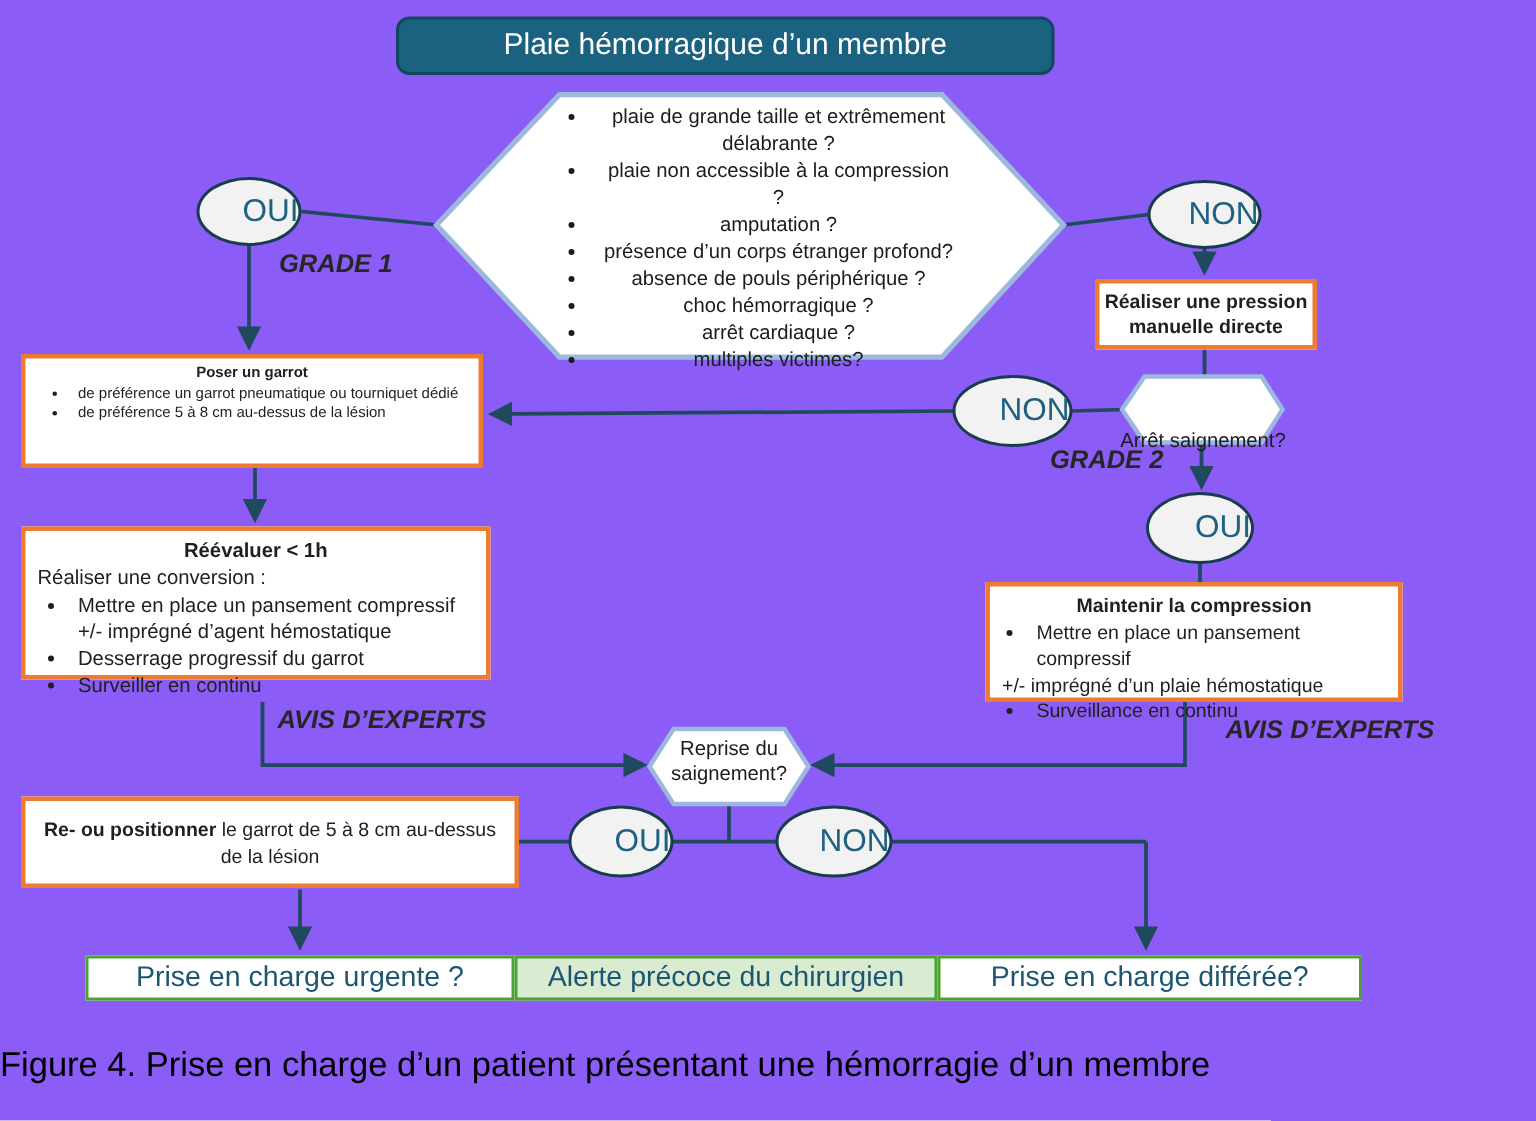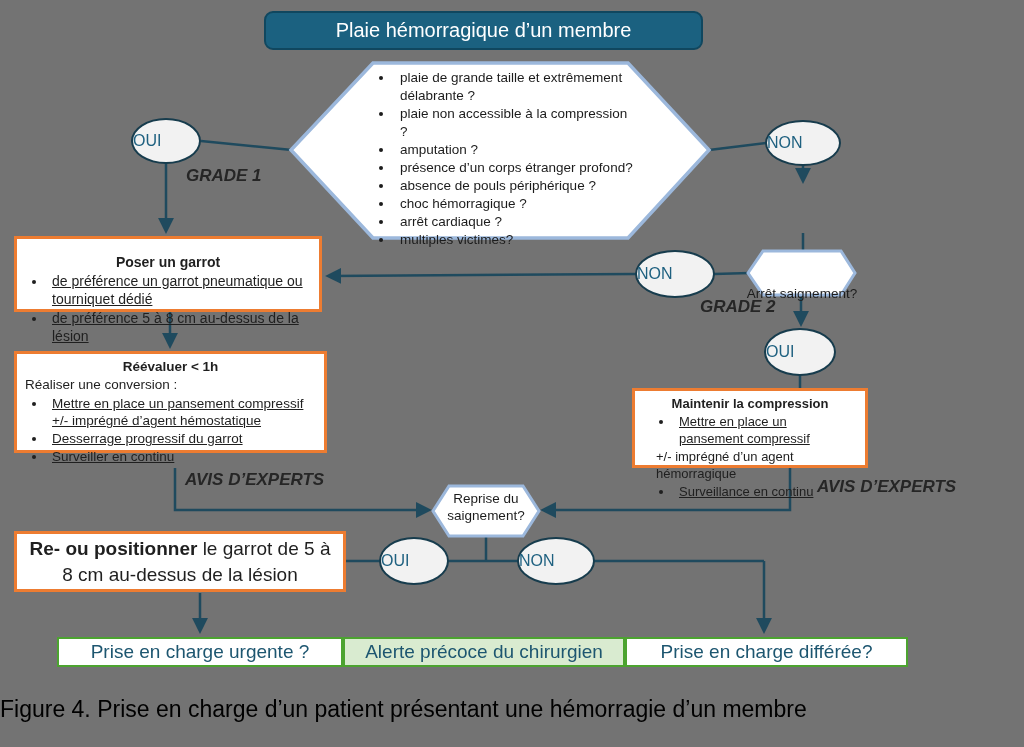--- a/index.html
+++ b/index.html
@@ -1,42 +1,42 @@
 <!DOCTYPE html>
 <html style="--node-bg: #1B6180; --line: #1F4A5E; --orange: #ED7C31; --hex-blue: #9CB8DC; --green: #4CA330; --light-green: #D9EBD0; --ellipse-fill: #F2F2F2; --ellipse-text: #1F6180; --outcome-text: #1D5670;"><head>
 <meta charset="utf-8">
 <style>
   html,body{margin:0;padding:0;background:#fff;}
   body{font-family:"Liberation Sans",sans-serif;}
-  .canvas{position:relative;width:1024px;height:747px;background:#737373;overflow:hidden;}
+  .canvas{position:relative;width:1024px;height:747px;background:#8b5cf6;overflow:hidden;}
   .connectors{position:absolute;left:0;top:0;z-index:1;}
   .connectors line,.connectors polyline{stroke:var(--line);stroke-width:2.5;fill:none;}
   .hex{fill:#ffffff;stroke:var(--hex-blue);stroke-width:3.5;}
   .arrowhead{fill:var(--line);}
   .start-box{position:absolute;left:264px;top:11px;width:439px;height:39px;z-index:2;
     background:var(--node-bg);border:2px solid #10475F;border-radius:9px;
     display:flex;align-items:center;justify-content:center;color:#fff;font-size:20px;font-weight:500;box-sizing:border-box;}
   .criteria-list{position:absolute;left:370px;top:69px;width:268px;z-index:2;font-size:13.5px;line-height:18px;color:#1c1c1c;}
   .criteria-list ul{margin:0;padding-left:24px;}
-  .criteria-list li{padding-left:6px;}
+  .criteria-list li{padding-left:6px;text-align:center;}
   .ellipse{position:absolute;background:var(--ellipse-fill);border:2.5px solid #173C4D;border-radius:50%;
-    display:flex;align-items:center;justify-content:flex-start;color:var(--ellipse-text);font-size:16px;z-index:2;box-sizing:border-box;}
+    display:flex;align-items:center;justify-content:flex-end;color:var(--ellipse-text);font-size:21px;z-index:2;box-sizing:border-box;}
   .lbl{position:absolute;font-style:italic;font-size:17px;font-weight:600;color:#262626;z-index:2;white-space:nowrap;}
   .box-orange{position:absolute;background:#fff;border:3px solid var(--orange);color:#1f1f1f;z-index:2;box-sizing:border-box;}
   .box-title{font-weight:bold;text-align:center;}
-  .blist{margin:1px 0 0;padding-left:22px;text-decoration:underline;}
+  .blist{margin:1px 0 0;padding-left:22px;}
   .blist li{padding-left:5px;}
   .pression{left:730px;top:186px;width:148px;height:47px;display:flex;align-items:center;justify-content:center;
     text-align:center;font-weight:bold;font-size:13px;line-height:1.3;padding:2px;}
-  .poser{left:14px;top:236px;width:308px;height:76px;font-size:14px;line-height:1.3;padding:14px 8px;}
+  .poser{left:14px;top:236px;width:308px;height:76px;font-size:10px;line-height:1.3;padding:3px 8px;}
   .reevaluer{left:14px;top:351px;width:313px;height:102px;font-size:13.5px;line-height:1.32;padding:4px 8px;}
-  .maintenir{left:632px;top:388px;width:236px;height:80px;font-size:13px;line-height:1.35;padding:4px 21px;}
+  .maintenir{left:657px;top:388px;width:278px;height:80px;font-size:13px;line-height:1.35;padding:4px 8px;}
   .maintenir .blist{padding-left:18px;}
   .repositionner{left:14px;top:531px;width:332px;height:61px;display:flex;align-items:center;justify-content:center;
-    text-align:center;font-size:19px;line-height:1.35;padding:3px 8px;}
+    text-align:center;font-size:13px;line-height:1.35;padding:3px 8px;}
   .hexlabel{position:absolute;text-align:center;font-size:13.5px;line-height:1.28;color:#1c1c1c;z-index:2;}
   .outcome{position:absolute;top:637px;height:30px;border:2.5px solid var(--green);display:flex;align-items:center;justify-content:center;
     font-size:19px;color:var(--outcome-text);z-index:2;box-sizing:border-box;background:#fff;}
   .outcome.filled{background:var(--light-green);}
   .caption{position:absolute;left:0;right:0;top:696px;text-align:left;font-size:23px;color:#000;z-index:2;}
 </style>
 </head>
 <body>
 
 <div class="canvas">
@@ -86,20 +86,23 @@
   </div>
 
   <div class="ellipse" style="left:131px;top:118px;width:70px;height:46px;">
     <span>OUI</span>
   </div>
   <div class="ellipse" style="left:765px;top:120px;width:76px;height:46px;">
     <span>NON</span>
   </div>
   <div class="lbl" style="left:186px;top:166px;">GRADE 1</div>
 
+  <div class="box-orange pression">
+    <span>Réaliser une pression manuelle directe</span>
+  </div>
 
   <div class="box-orange poser">
     <div class="box-title">Poser un garrot</div>
     <ul class="blist">
       <li>de préférence un garrot pneumatique ou tourniquet dédié</li>
       <li>de préférence 5 à 8 cm au-dessus de la lésion</li>
     </ul>
   </div>
 
   <div class="ellipse" style="left:635px;top:250px;width:80px;height:48px;">
@@ -120,21 +123,21 @@
       <li>Desserrage progressif du garrot</li>
       <li>Surveiller en continu</li>
     </ul>
   </div>
 
   <div class="box-orange maintenir">
     <div class="box-title">Maintenir la compression</div>
     <ul class="blist" style="margin:0;">
       <li>Mettre en place un pansement compressif</li>
     </ul>
-    <div>+/- imprégné d’un agent hémorragique</div>
+    <div>+/- imprégné d’un plaie hémostatique</div>
     <ul class="blist" style="margin:0;">
       <li>Surveillance en continu</li>
     </ul>
   </div>
 
   <div class="lbl" style="left:185px;top:470px;">AVIS D’EXPERTS</div>
   <div class="lbl" style="left:817px;top:477px;">AVIS D’EXPERTS</div>
 
   <div class="hexlabel" style="left:431px;top:490px;width:110px;">Reprise du saignement?</div>
 

